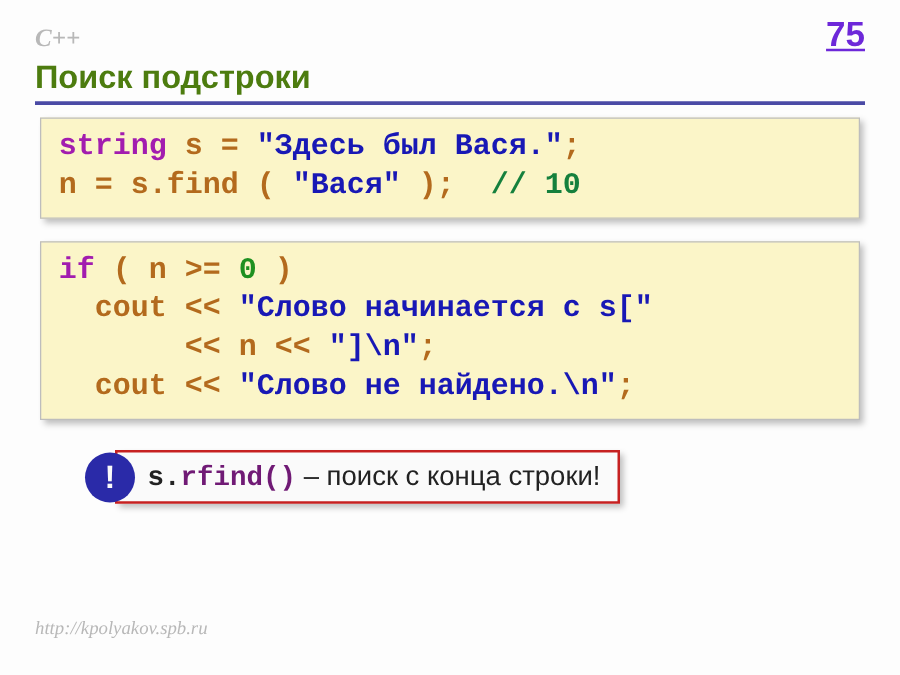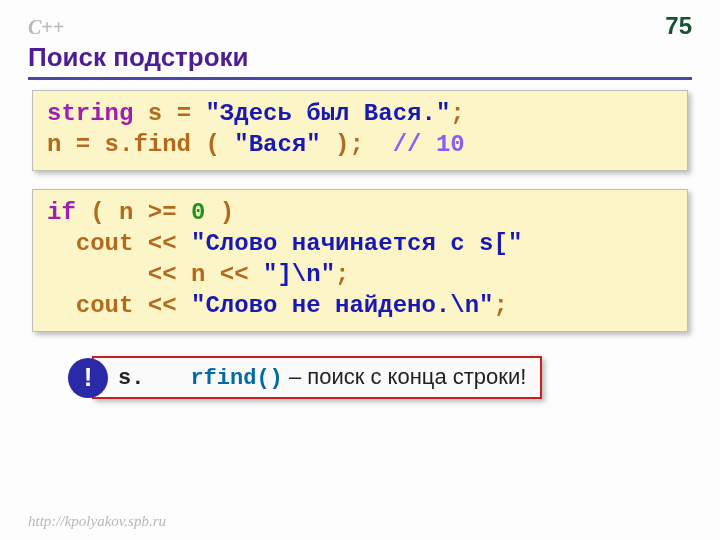--- a/index.html
+++ b/index.html
@@ -18,26 +18,27 @@
     margin-bottom: 2px;
   }
   .lang {
     color: #b8b8b8;
     font-style: italic;
     font-size: 20px;
     font-weight: bold;
     font-family: "Times New Roman", serif;
   }
   .pageno {
-    color: #14532d;
-    font-size: 24px;
+    color: #6d28d9;
+    font-size: 28px;
     font-weight: bold;
+    text-decoration: underline;
   }
   .title {
-    color: #4c1d95;
+    color: #4d7c0f;
     font-size: 26px;
     font-weight: bold;
     border-bottom: 3px solid #4a4aa5;
     padding-bottom: 4px;
     margin-bottom: 10px;
   }
   .codebox {
     background: #fbf5c8;
     border: 1px solid #bdbdbd;
     box-shadow: 3px 3px 5px rgba(0,0,0,0.25);
@@ -47,21 +48,21 @@
     font-size: 24px;
     font-weight: bold;
     line-height: 1.28;
   }
   .box2 { margin-top: 18px; font-family: Liberation Mono, monospace; }
   .cline { white-space: pre; }
   .kw  { color: #a21caf; }
   .br  { color: #b36a1d; }
   .num { color: #1e9020; }
   .str { color: #1818b5; }
-  .cm  { color: #8b5cf6; }
+  .cm  { color: #15803d; }
 
   .tip-wrap {
     display: flex;
     align-items: center;
     margin: 24px 0 0 40px;
   }
   .bang {
     width: 40px; height: 40px;
     border-radius: 50%;
     background: #2a2aa8;
@@ -77,24 +78,24 @@
   }
   .tipbox {
     background: #fafafa;
     border: 2px solid #c62121;
     box-shadow: 3px 3px 5px rgba(0,0,0,0.25);
     padding: 6px 14px 6px 24px;
     font-size: 22px;
     color: #222;
   }
   .mono { font-family: "Courier New", monospace; font-weight: bold; }
-  .mred { color: #0369a1; margin-left: 46px; }
+  .mred { color: #701a75; }
   .footer {
     position: absolute;
-    left: 28px; bottom: 10px;
+    left: 28px; bottom: 28px;
     color: #b8b8b8;
     font-style: italic;
     font-size: 15px;
     font-family: "Times New Roman", serif;
     text-align: right;
   }
 </style>
 </head>
 <body>
 

